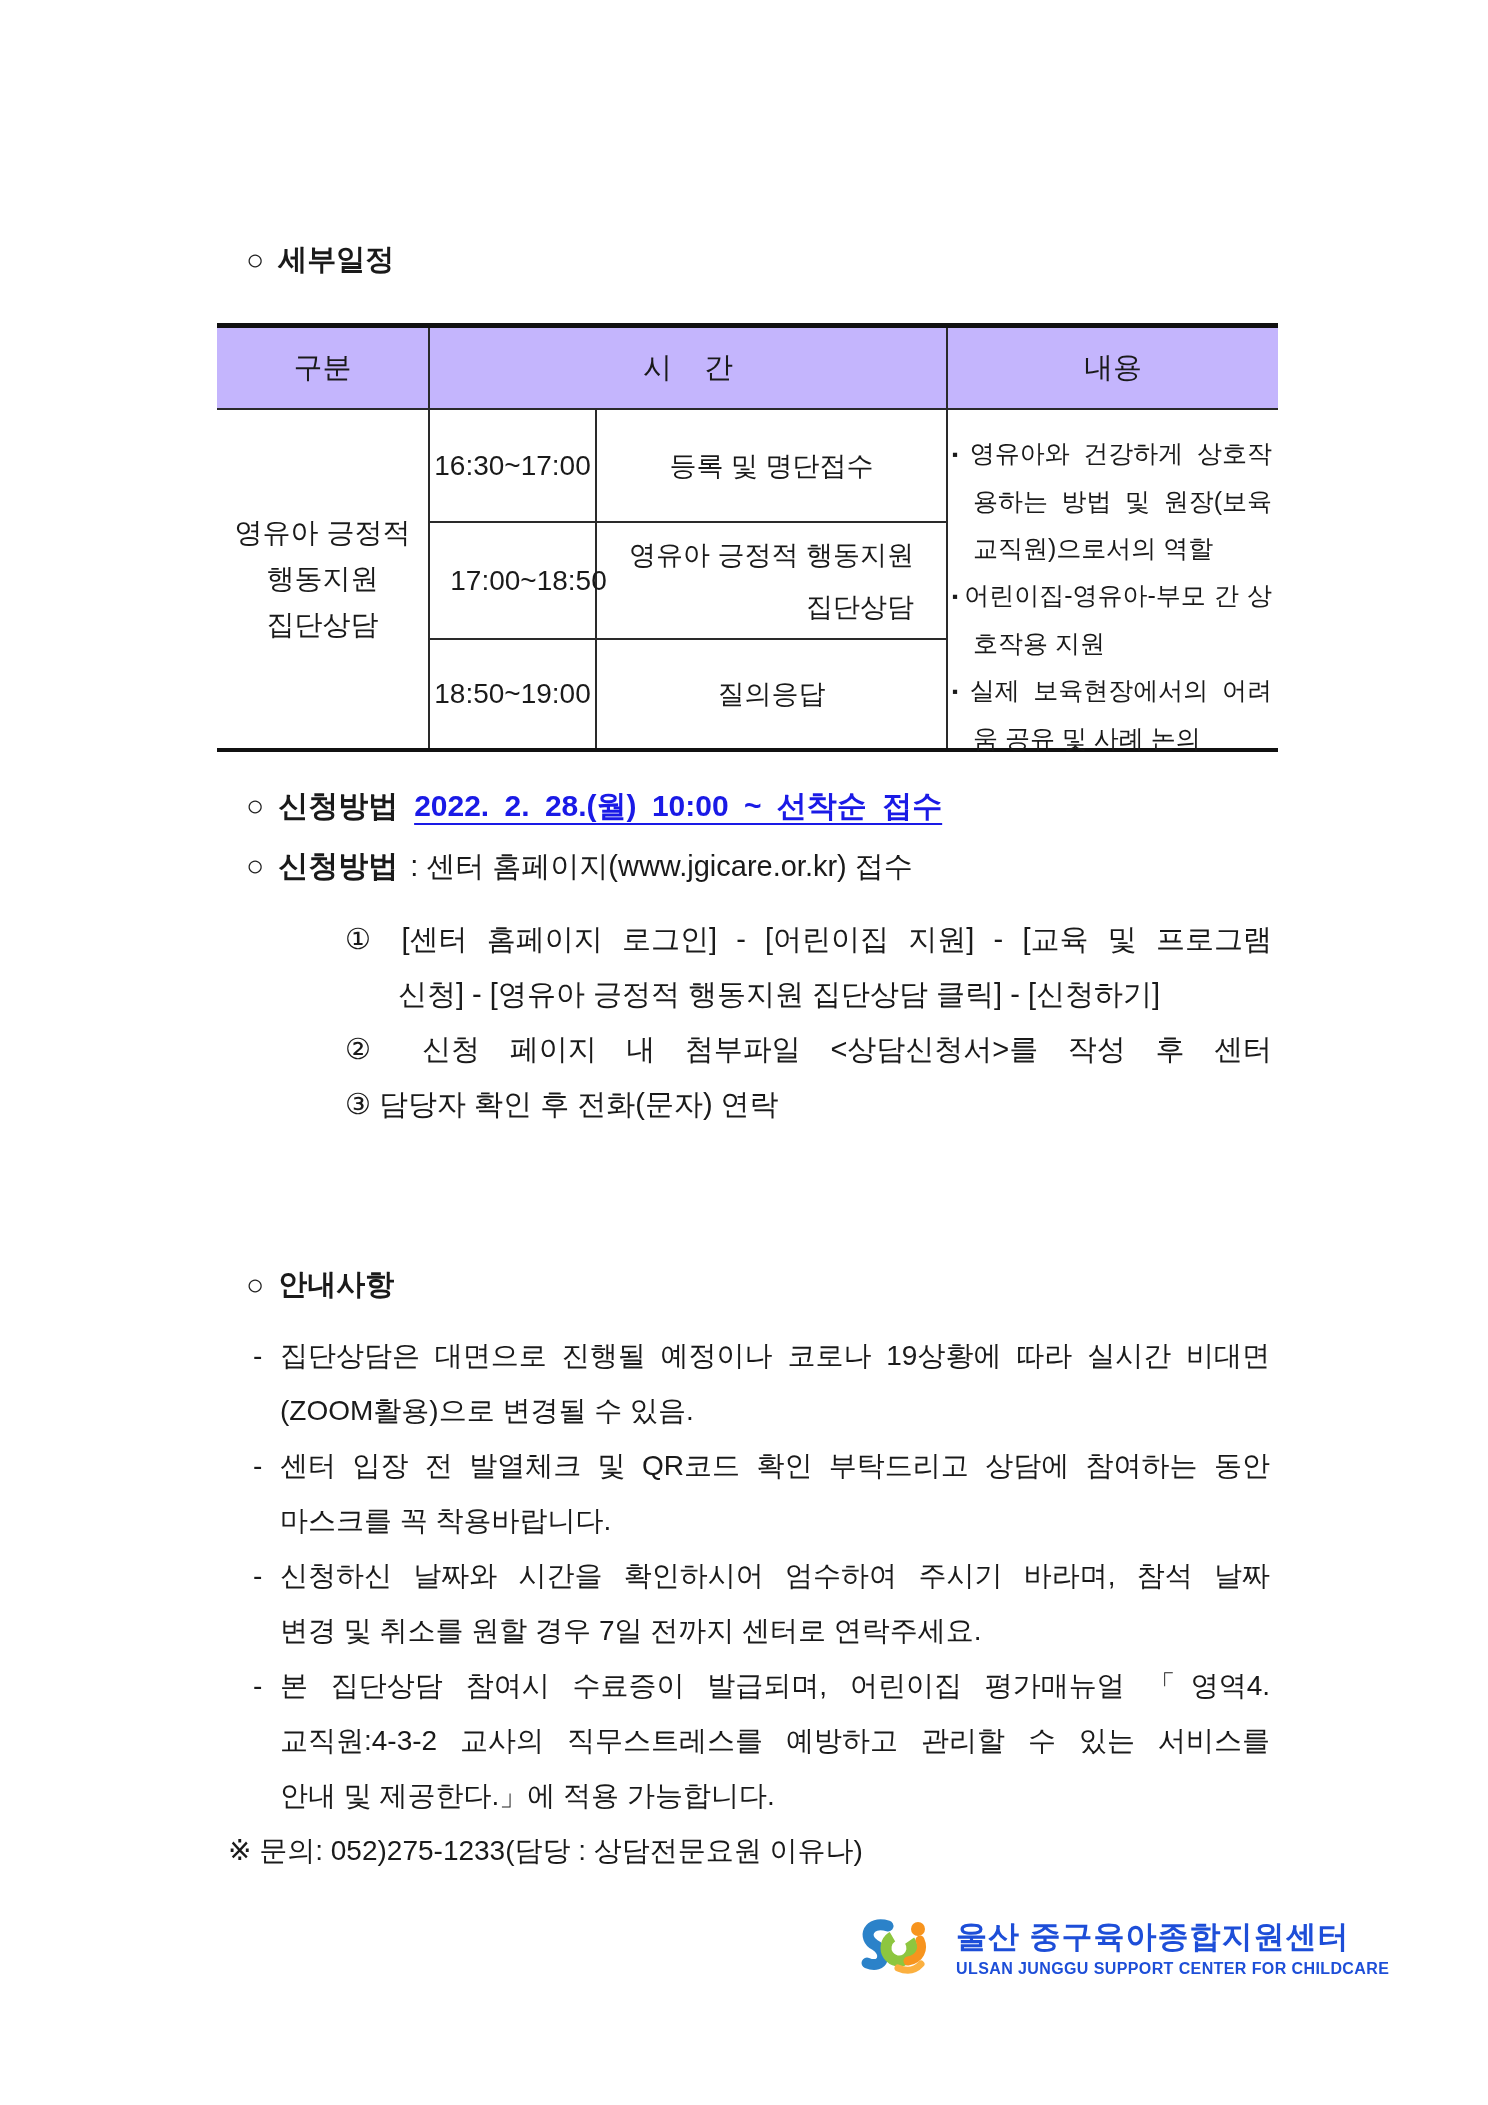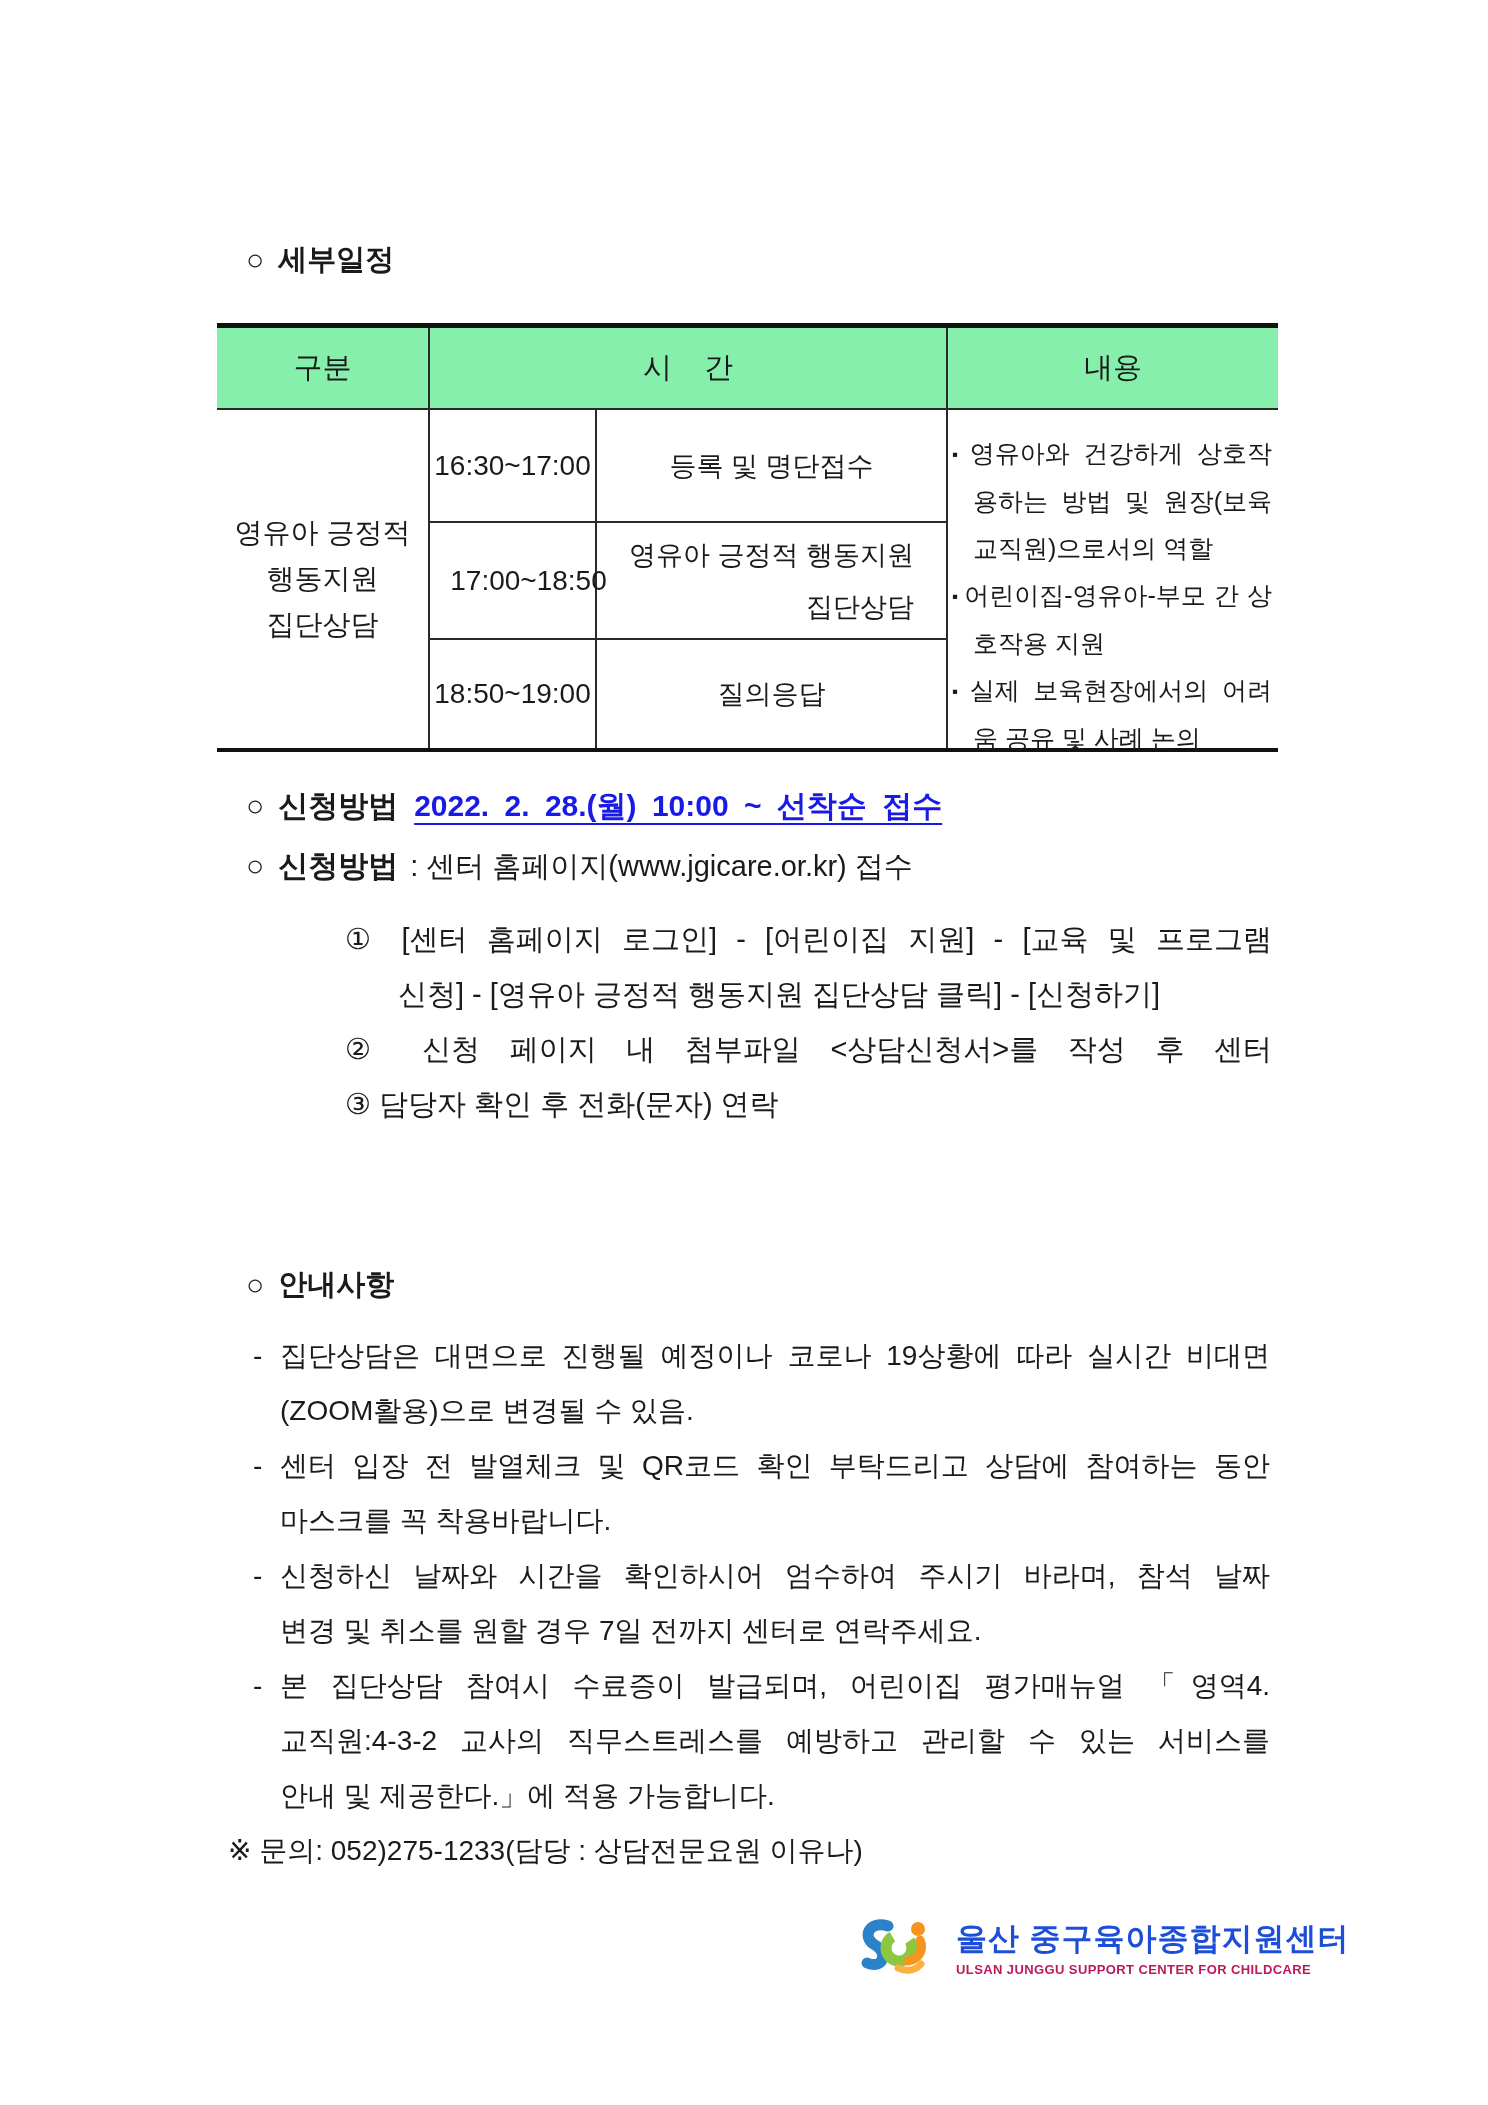--- a/index.html
+++ b/index.html
@@ -17,21 +17,21 @@
   
   .sch-table {
     left:217px; top:323px; width:1061px;
     display:grid;
     grid-template-columns:213px 167px 351px 330px;
     grid-template-rows:82px 113px 117px 108px;
     border-top:5px solid #111; border-bottom:4px solid #111;
     font-size:28px;
   }
   .cell { display:flex; align-items:center; justify-content:center; text-align:center; }
-  .th { background:#86efac; border-bottom:2px solid #2a2a2a; font-size:29px; white-space:pre; }
+  .th { background:#c4b5fd; border-bottom:2px solid #2a2a2a; font-size:29px; white-space:pre; }
   .bR { border-right:2px solid #2a2a2a; }
   .bB { border-bottom:2px solid #2a2a2a; }
   .cat-cell { grid-row:2/5; grid-column:1; white-space:pre-line; line-height:46px; }
   .act-cell { white-space:pre-line; line-height:52px; font-size:27px; }
   .content-cell {
     grid-row:2/5; grid-column:4; display:block; padding:20px 6px 0 4px;
     font-size:25px; line-height:47px; text-align:left;
   }
   .ti { padding-left:21px; text-indent:-21px; text-align:justify; word-break:break-all; }
   .tb { font-size:17px; vertical-align:2px; margin-right:5px; }
@@ -57,21 +57,21 @@
   .guide .line { height:55px; line-height:55px; }
   .g-first { padding-left:0; }
   .g-first .dash { display:inline-block; width:27px; }
   .g-wrap { padding-left:27px; }
   .g-note { margin-left:-25px; }
 
   
   .logo { left:858px; top:1916px; display:flex; align-items:center; }
   .logo-text { margin-left:20px; }
   .logo-kr { font-size:31px; font-weight:bold; color:#1d4ed8; letter-spacing:1px; }
-  .logo-en { font-size:13px; font-weight:bold; color:#be185d; letter-spacing:0.4px; margin-top:2px; text-align:left; }
+  .logo-en { font-size:16px; font-weight:bold; color:#1d4ed8; letter-spacing:0.4px; margin-top:2px; text-align:right; }
 </style>
 </head>
 <body>
 
 <div class="page">
 
   <div class="abs sec-head" style="left:246px; top:240px;">
     <span class="circ">○</span>
     <span>세부일정</span>
   </div>

